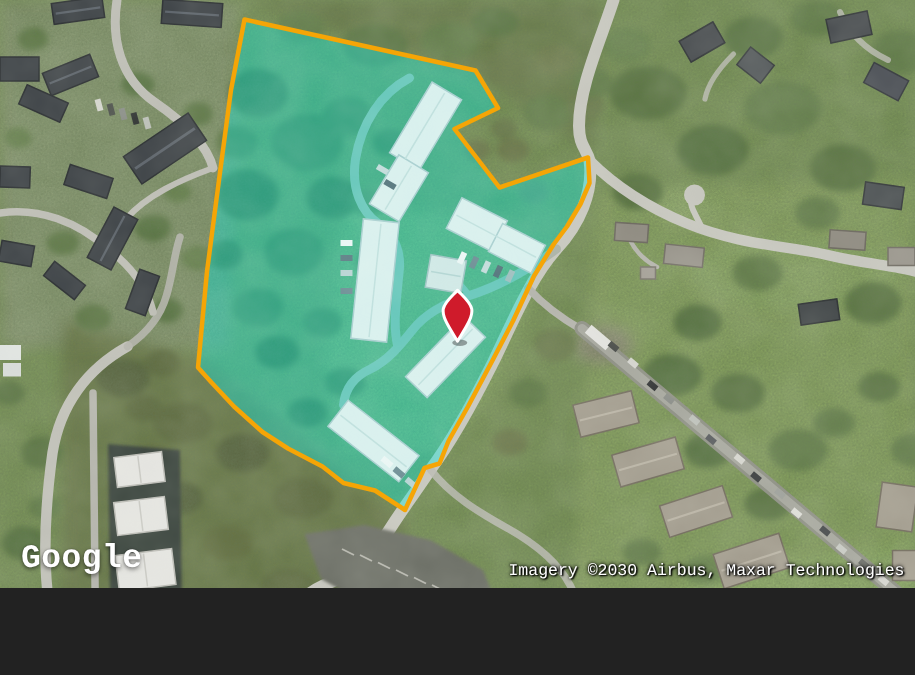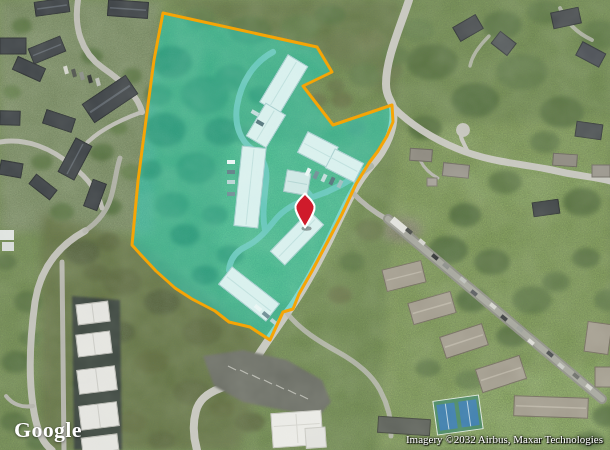--- a/index.html
+++ b/index.html
@@ -1,18 +1,18 @@
 <!DOCTYPE html>
 <html><head>
 <meta charset="utf-8">
 <style>
   html,body{margin:0;padding:0;background:#222;}
   .stage{
-    position:relative;width:610px;height:450px;overflow:hidden;
-    font-family:Liberation Serif, serif;
+    position:relative;width:610px;height:392px;overflow:hidden;
+    font-family:Liberation Mono, monospace;
   }
   .stage svg{position:absolute;left:0;top:0;display:block;}
   .google-logo{
     position:absolute;left:14px;bottom:7px;
     color:#ffffff;font-size:22px;font-weight:600;letter-spacing:.3px;
     text-shadow:0 1px 3px rgba(0,0,0,.5),0 0 1px rgba(0,0,0,.4);
     user-select:none;cursor:pointer;
   }
   .attribution{
     position:absolute;right:7px;bottom:5px;
@@ -499,15 +499,15 @@
 
   <polygon fill="none" stroke-width="3" stroke-linejoin="round" points="163,13 317,47 332,72 303,86 333,125 392,105 393,122 387,136 378,151 369,163 356,184 342,214 329,239 312,271 299,294 293,309 283,312 270,340 250,327 229,322 215,311 192,299 175,288 156,271 141,255 132,245 138,181 146,120 154,60" stroke="#F5A506"></polygon>
 
   <g>
     <ellipse cx="306.5" cy="228.5" rx="5" ry="2.2" fill="rgba(0,0,0,0.35)"></ellipse>
     <path stroke-width="2" stroke-linejoin="round" d="M305,193.5 C307.5,196.5 313.5,201 314.5,206 C315.5,211.5 310,219 305,227.5 C300,219 294.5,211.5 295.5,206 C296.5,201 302.5,196.5 305,193.5 Z" fill="#CF1B2B" stroke="#FFFFFF"></path>
   </g>
 </svg>
 
 <div class="google-logo">Google</div>
-<div class="attribution">Imagery ©2032 Airbus, Maxar Technologies</div>
+<div class="attribution">Imagery ©2030 Airbus, Maxar Technologies</div>
 
 </div>
 
 </body></html>

